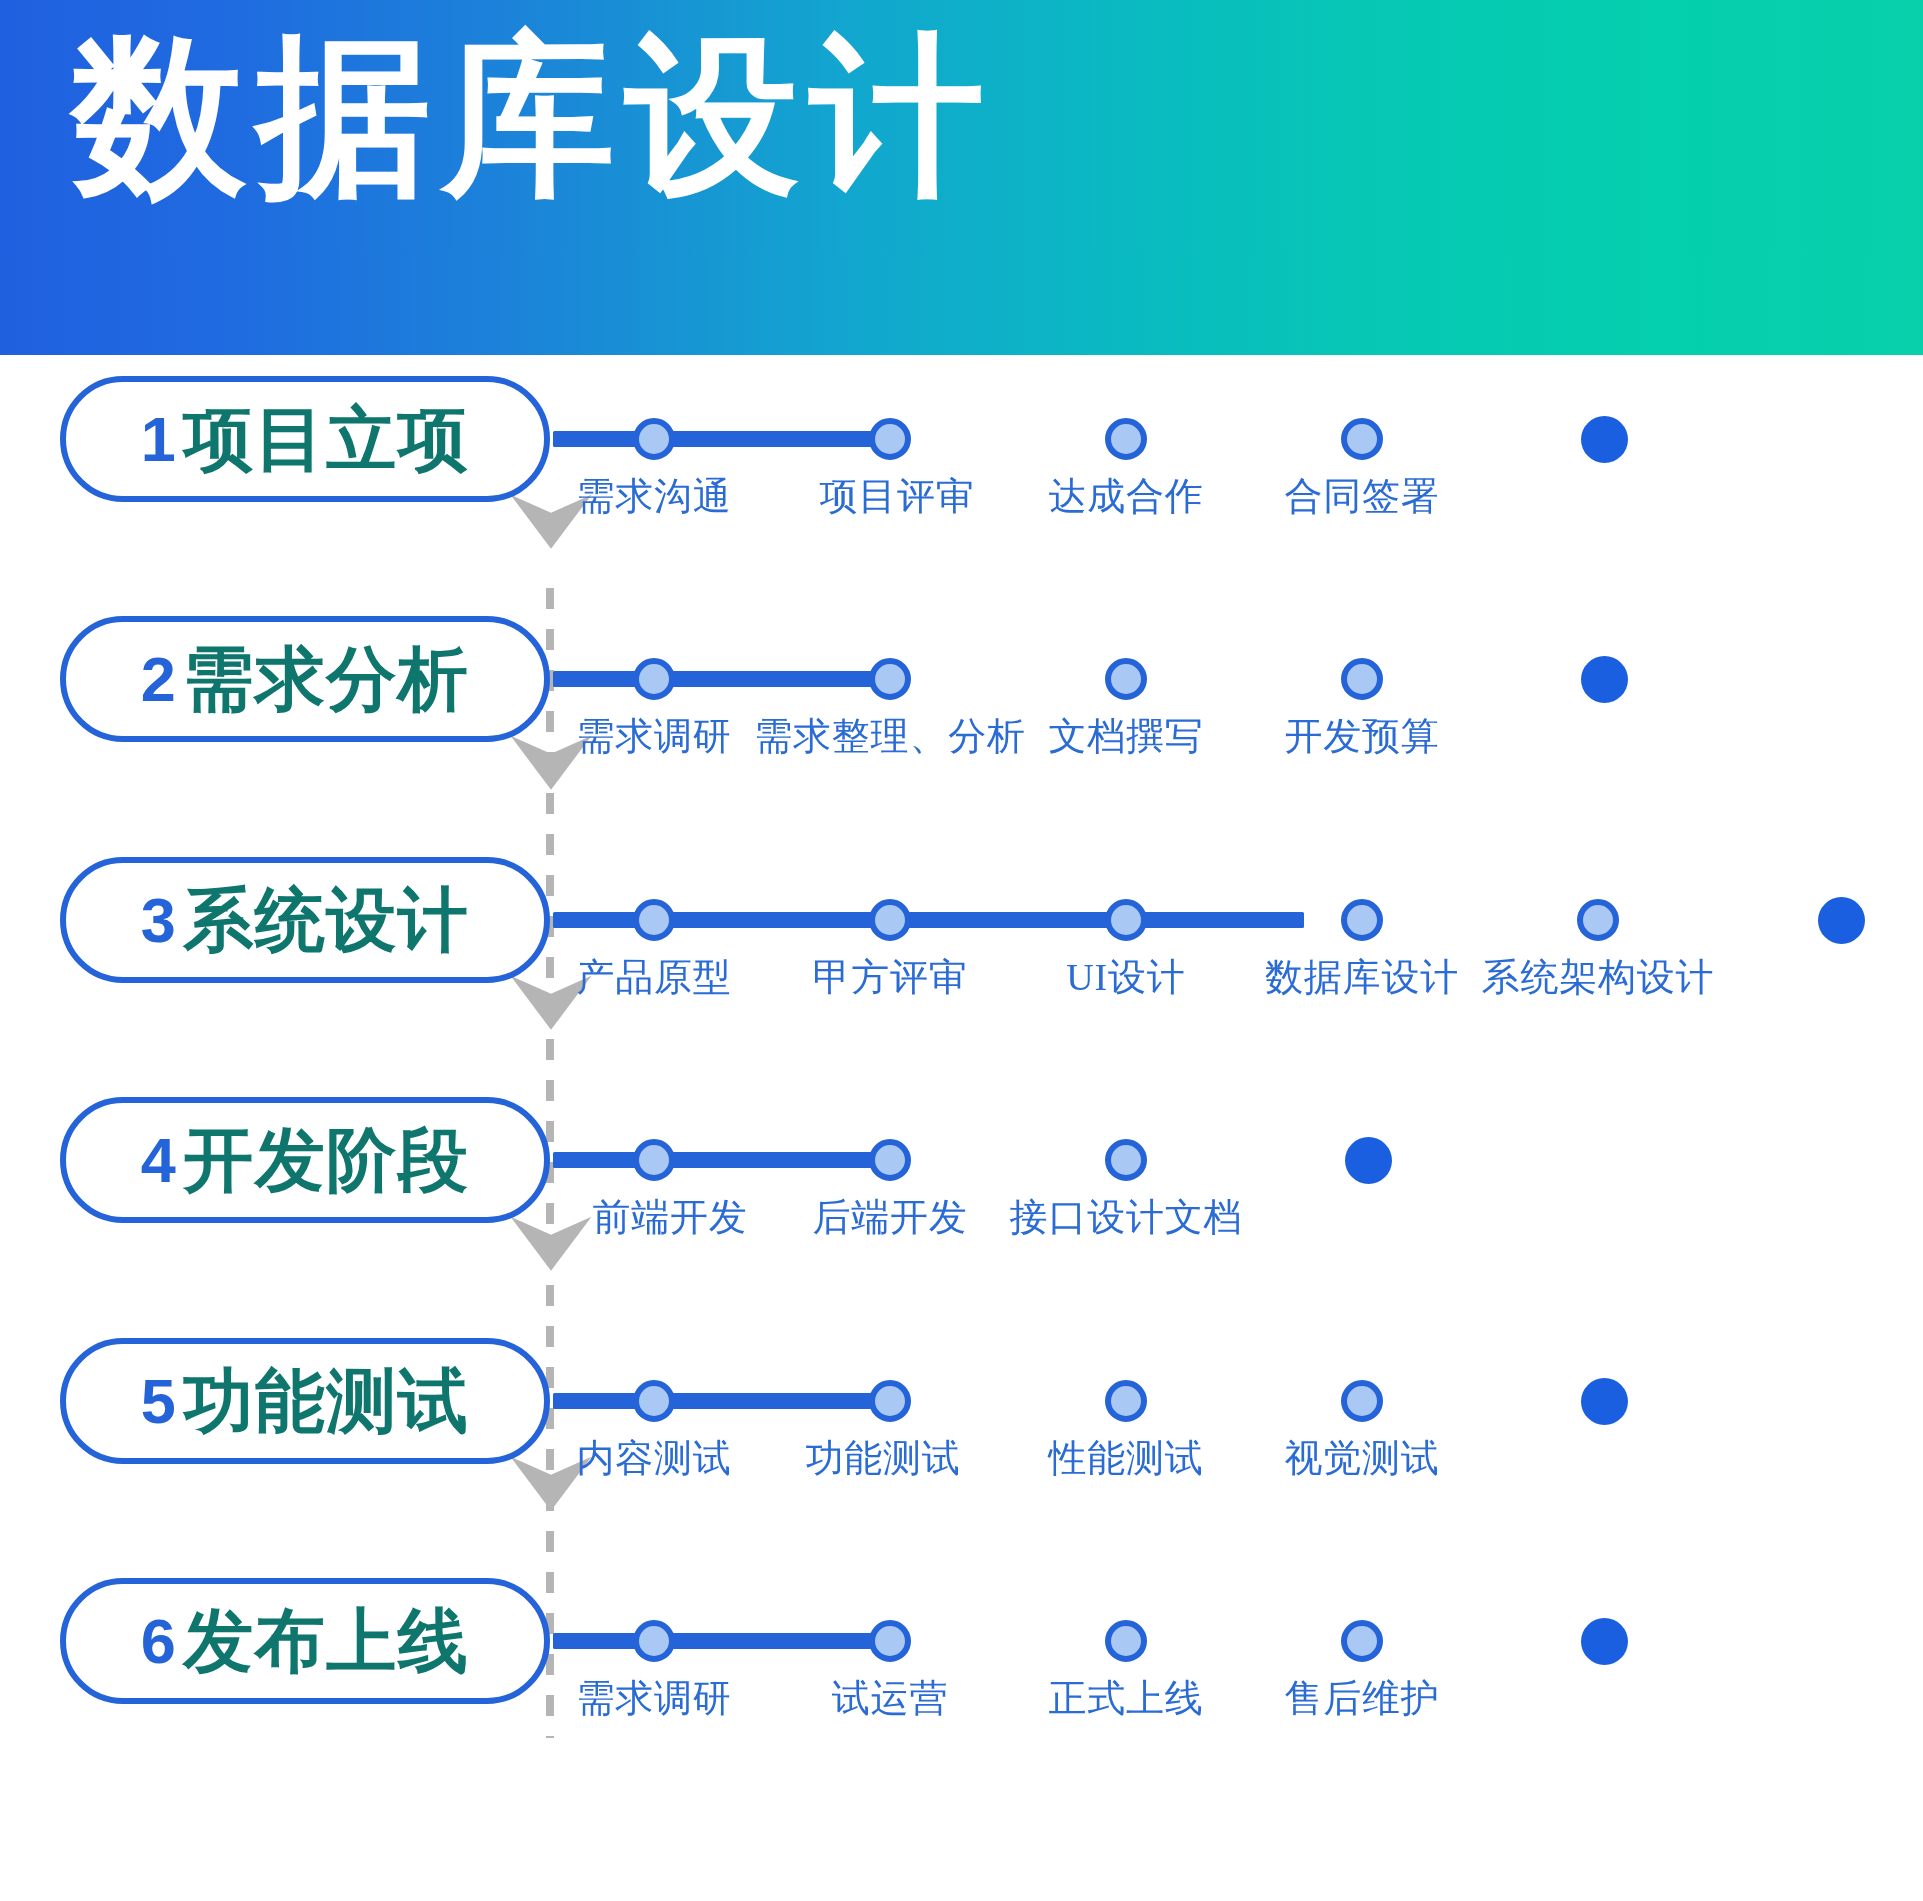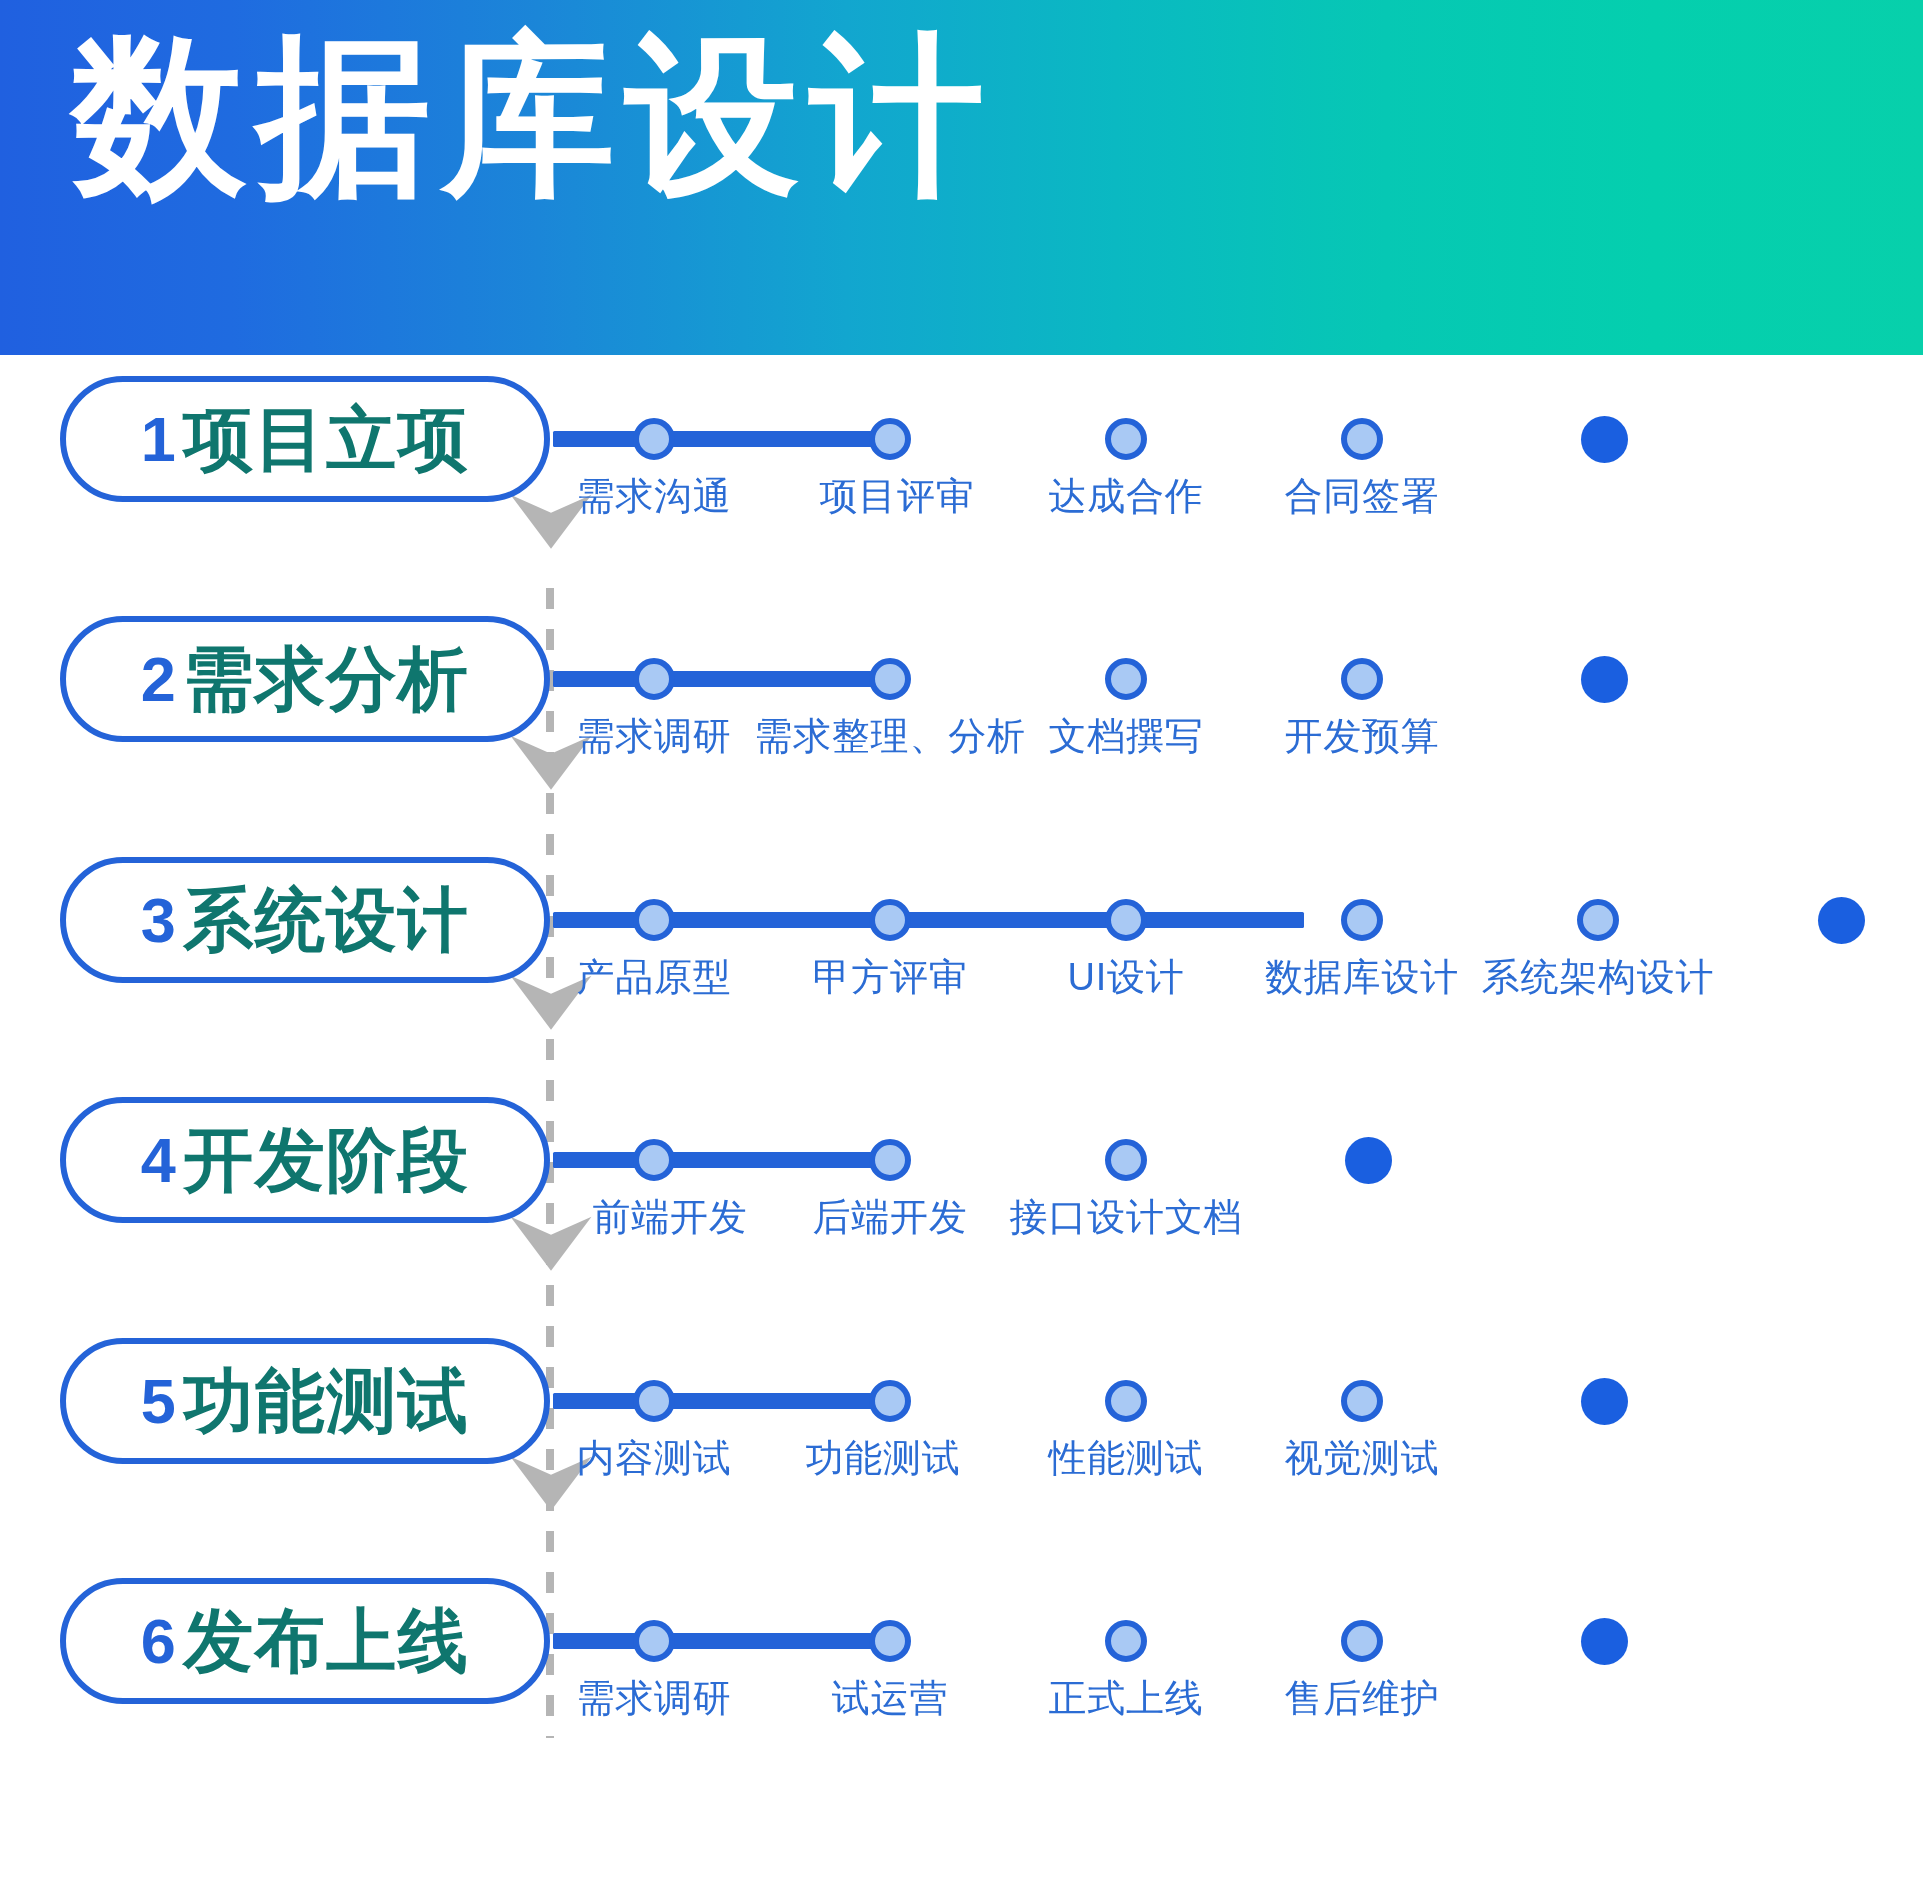--- a/index.html
+++ b/index.html
@@ -152,21 +152,21 @@
     z-index: 2;
   }
   .node-label {
     position: absolute;
     top: 32px;
     font-size: 38px;
     color: #2b6cd4;
     white-space: nowrap;
     transform: translateX(-50%);
     letter-spacing: 0.8px;
-    font-family: Liberation Sans, sans-serif;
+    font-family: Liberation Serif, serif;
   }
 </style>
 </head>
 <body>
 
 <div id="banner">
   <div id="banner-title">数据库设计</div>
 </div>
 
 <div id="flow">

